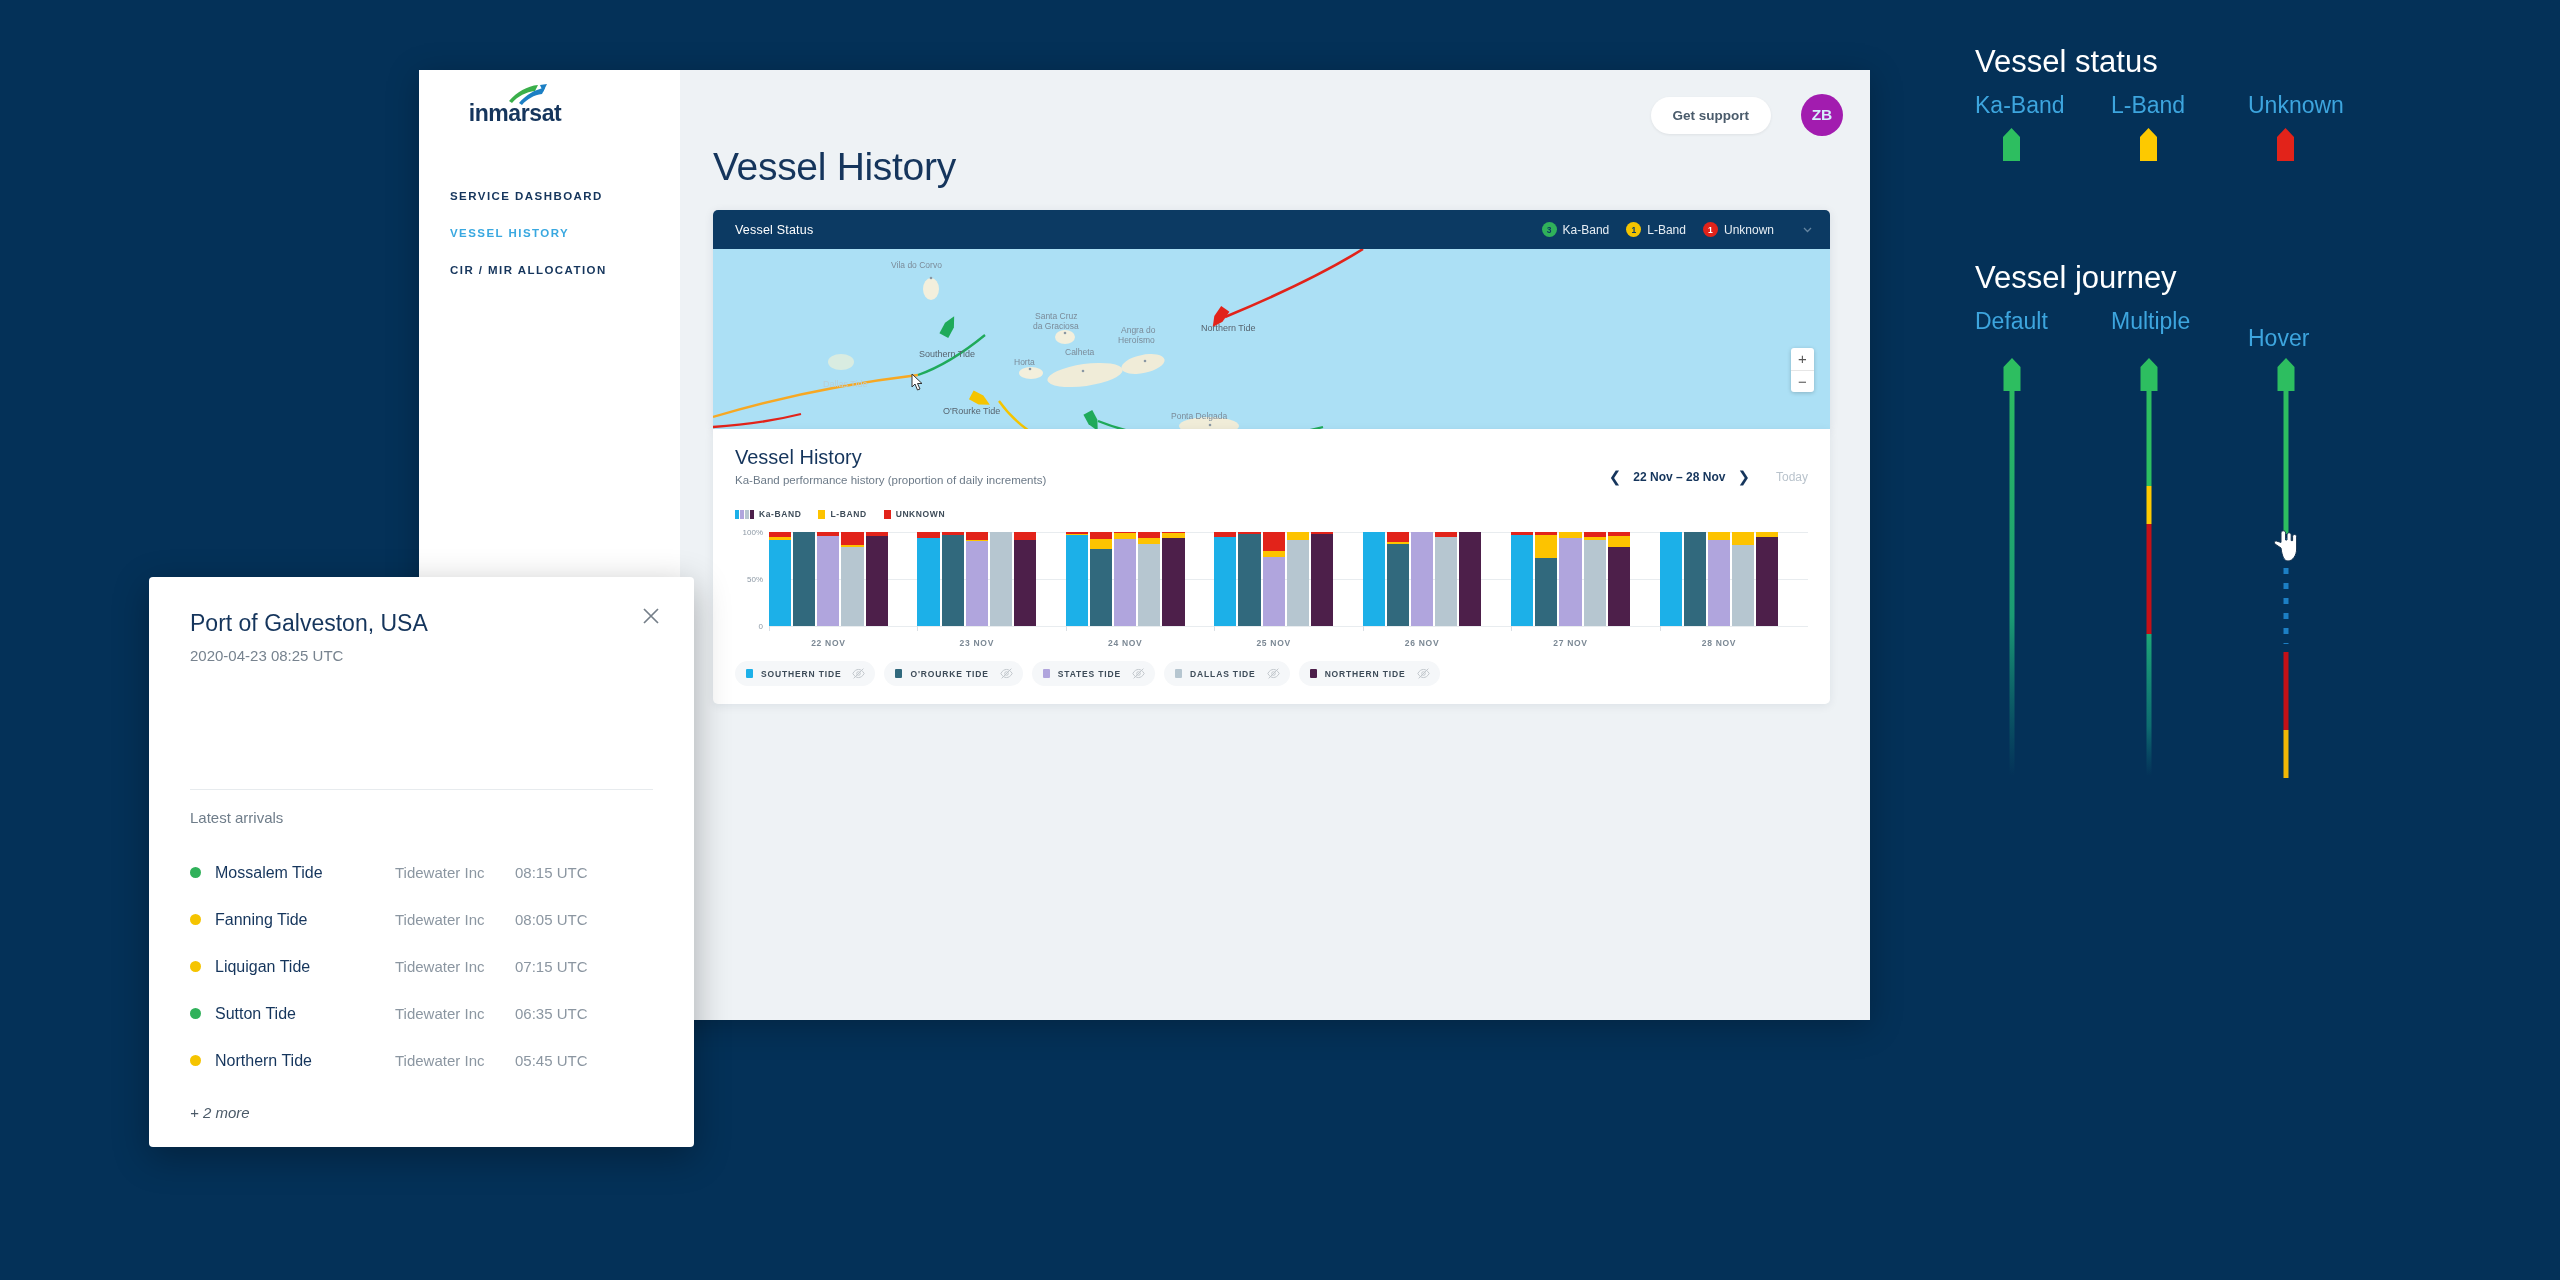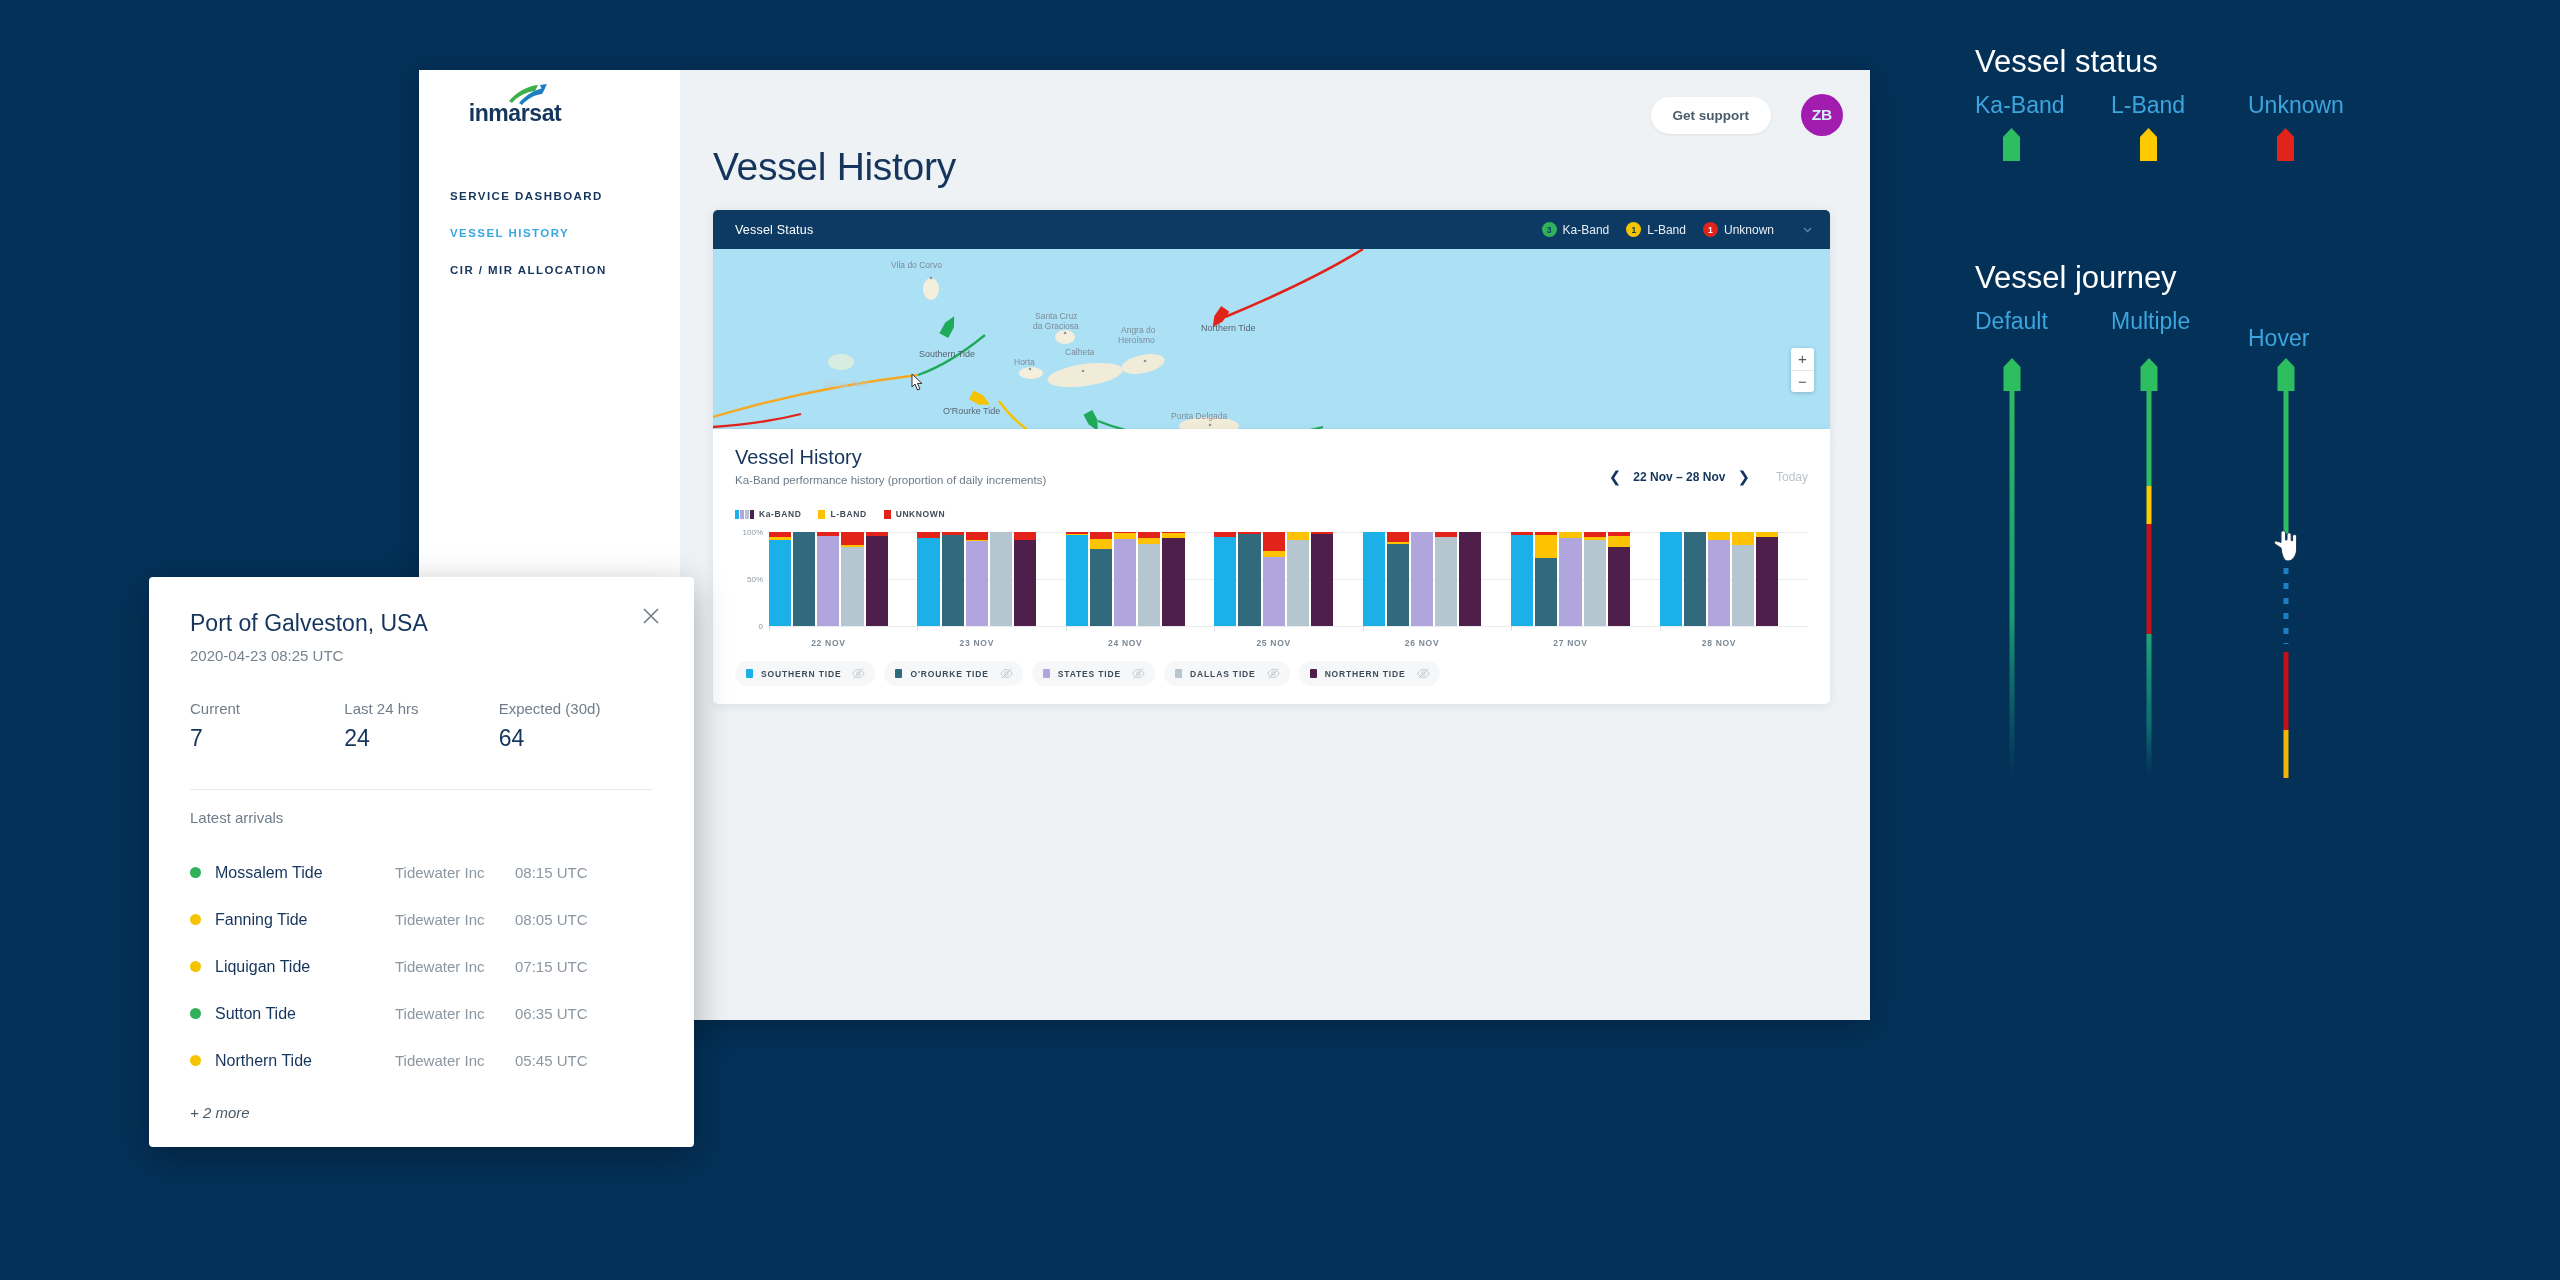--- a/index.html
+++ b/index.html
@@ -579,34 +579,20 @@
     </div>
   </div>
 
   <div class="port-card">
     <svg class="port-close" viewBox="0 0 22 22">
       <path d="M4 4 L18 18 M18 4 L4 18" stroke="#3b4a58" stroke-width="1.7" fill="none"></path>
     </svg>
     <div class="port-title">Port of Galveston, USA</div>
     <div class="port-time">2020-04-23 08:25 UTC</div>
 
-    <div class="port-stats">
-      <div class="stat">
-        <div class="stat-label">Current</div>
-        <div class="stat-value">7</div>
-      </div>
-      <div class="stat">
-        <div class="stat-label">Last 24 hrs</div>
-        <div class="stat-value">24</div>
-      </div>
-      <div class="stat">
-        <div class="stat-label">Expected (30d)</div>
-        <div class="stat-value">64</div>
-      </div>
-    </div>
 
     <div class="port-div"></div>
     <div class="arrivals-title">Latest arrivals</div>
     <div class="arrivals" id="arrivals">
         <div class="arr-row">
           <span class="arr-dot" style="background: rgb(48, 177, 90);"></span>
           <span class="arr-name">Mossalem Tide</span>
           <span class="arr-company">Tidewater Inc</span>
           <span class="arr-time">08:15 UTC</span>
         </div>

